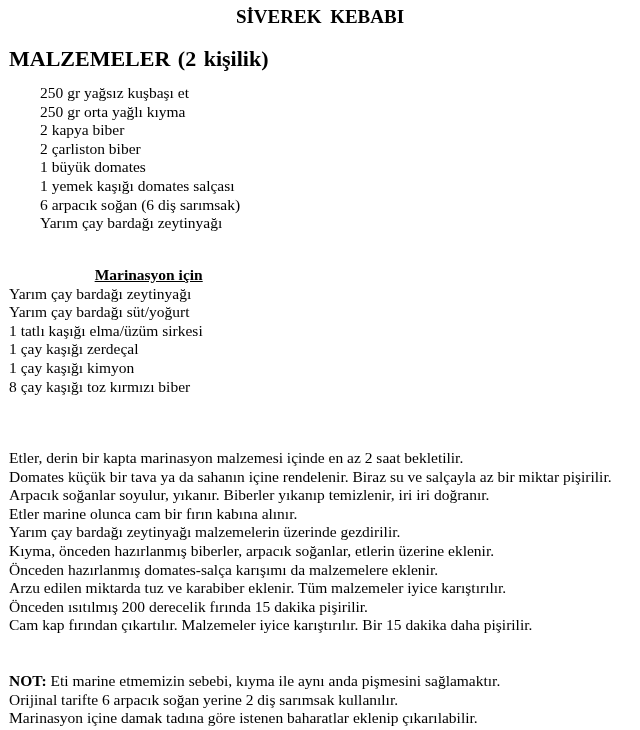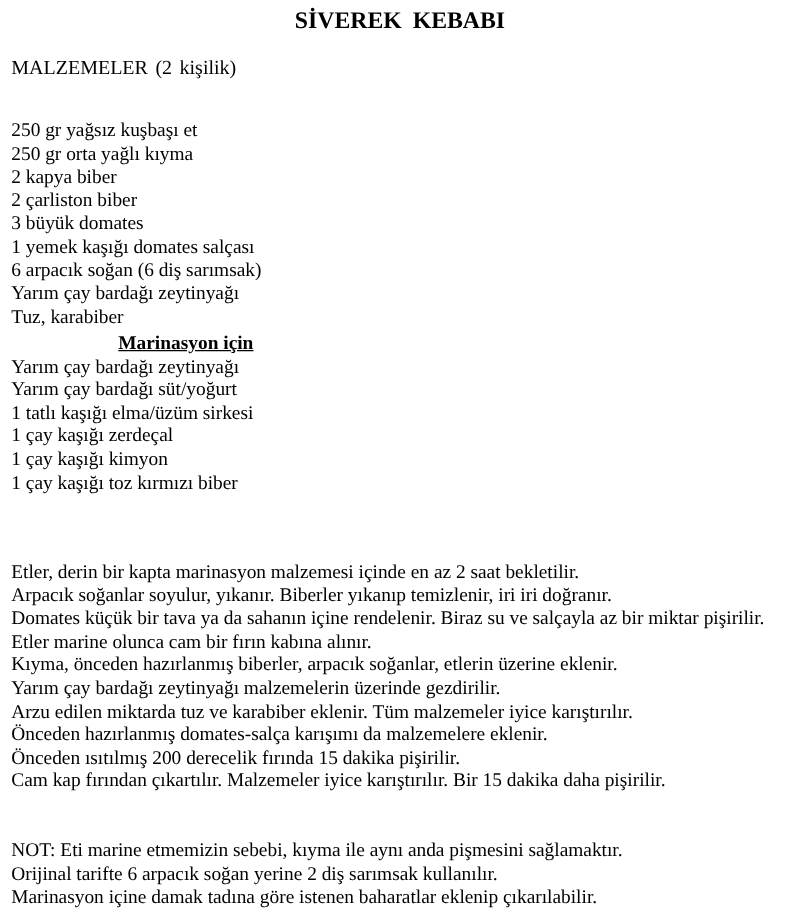--- a/index.html
+++ b/index.html
@@ -5,69 +5,68 @@
     html, body { margin: 0; padding: 0; background: #ffffff; }
     body {
       width: 640px; height: 730px; position: relative; overflow: hidden;
       font-family: "Liberation Serif", serif; color: #000; font-size: 15.5px;
     }
     .title {
       position: absolute; top: 6px; left: 0; width: 640px; text-align: center;
       font-weight: bold; font-size: 19px; word-spacing: 4px;
     }
     .h-malz {
-      position: absolute; top: 46px; left: 9px; font-weight: normal; font-size: 16px; word-spacing: 2px;
+      position: absolute; top: 46px; left: 9px; font-weight: bold; font-size: 22px; word-spacing: 2px;
     }
     .block { position: absolute; left: 9px; line-height: 18.6px; }
     .block div { white-space: nowrap; }
-    .ing { top: 96px; }
+    .ing { top: 84px; margin-left: 31px; }
     .mar { top: 266px; }
     .mar-head { font-weight: bold; text-decoration: underline; text-align: right; }
     .steps { top: 449px; }
     .notes { top: 672px; }
-    .not-label { font-weight: normal; }
+    .not-label { font-weight: bold; }
   </style>
 </head>
 <body>
 
 <div class="title">SİVEREK  KEBABI</div>
 
 <div class="h-malz">MALZEMELER  (2 kişilik)</div>
 
 <div class="block ing">
   <div>250 gr yağsız kuşbaşı et</div>
   <div>250 gr orta yağlı kıyma</div>
   <div>2 kapya biber</div>
   <div>2 çarliston biber</div>
-  <div>3 büyük domates</div>
+  <div>1 büyük domates</div>
   <div>1 yemek kaşığı domates salçası</div>
   <div>6 arpacık soğan (6 diş sarımsak)</div>
   <div>Yarım çay bardağı zeytinyağı</div>
-  <div>Tuz, karabiber</div>
 </div>
 
 <div class="block mar">
   <div class="mar-head">Marinasyon için</div>
   <div>Yarım çay bardağı zeytinyağı</div>
   <div>Yarım çay bardağı süt/yoğurt</div>
   <div>1 tatlı kaşığı elma/üzüm sirkesi</div>
   <div>1 çay kaşığı zerdeçal</div>
   <div>1 çay kaşığı kimyon</div>
-  <div>1 çay kaşığı toz kırmızı biber</div>
+  <div>8 çay kaşığı toz kırmızı biber</div>
 </div>
 
 <div class="block steps">
   <div>Etler, derin bir kapta marinasyon malzemesi içinde en az 2 saat bekletilir.</div>
+  <div>Domates küçük bir tava ya da sahanın içine rendelenir. Biraz su ve salçayla az bir miktar pişirilir.</div>
   <div>Arpacık soğanlar soyulur, yıkanır. Biberler yıkanıp temizlenir, iri iri doğranır.</div>
-  <div>Domates küçük bir tava ya da sahanın içine rendelenir. Biraz su ve salçayla az bir miktar pişirilir.</div>
   <div>Etler marine olunca cam bir fırın kabına alınır.</div>
+  <div>Yarım çay bardağı zeytinyağı malzemelerin üzerinde gezdirilir.</div>
   <div>Kıyma, önceden hazırlanmış biberler, arpacık soğanlar, etlerin üzerine eklenir.</div>
-  <div>Yarım çay bardağı zeytinyağı malzemelerin üzerinde gezdirilir.</div>
+  <div>Önceden hazırlanmış domates-salça karışımı da malzemelere eklenir.</div>
   <div>Arzu edilen miktarda tuz ve karabiber eklenir. Tüm malzemeler iyice karıştırılır.</div>
-  <div>Önceden hazırlanmış domates-salça karışımı da malzemelere eklenir.</div>
   <div>Önceden ısıtılmış 200 derecelik fırında 15 dakika pişirilir.</div>
   <div>Cam kap fırından çıkartılır. Malzemeler iyice karıştırılır. Bir 15 dakika daha pişirilir.</div>
 </div>
 
 <div class="block notes">
   <div><span class="not-label">NOT:</span><span> Eti marine etmemizin sebebi, kıyma ile aynı anda pişmesini sağlamaktır.</span></div>
   <div>Orijinal tarifte 6 arpacık soğan yerine 2 diş sarımsak kullanılır.</div>
   <div>Marinasyon içine damak tadına göre istenen baharatlar eklenip çıkarılabilir.</div>
 </div>
 

